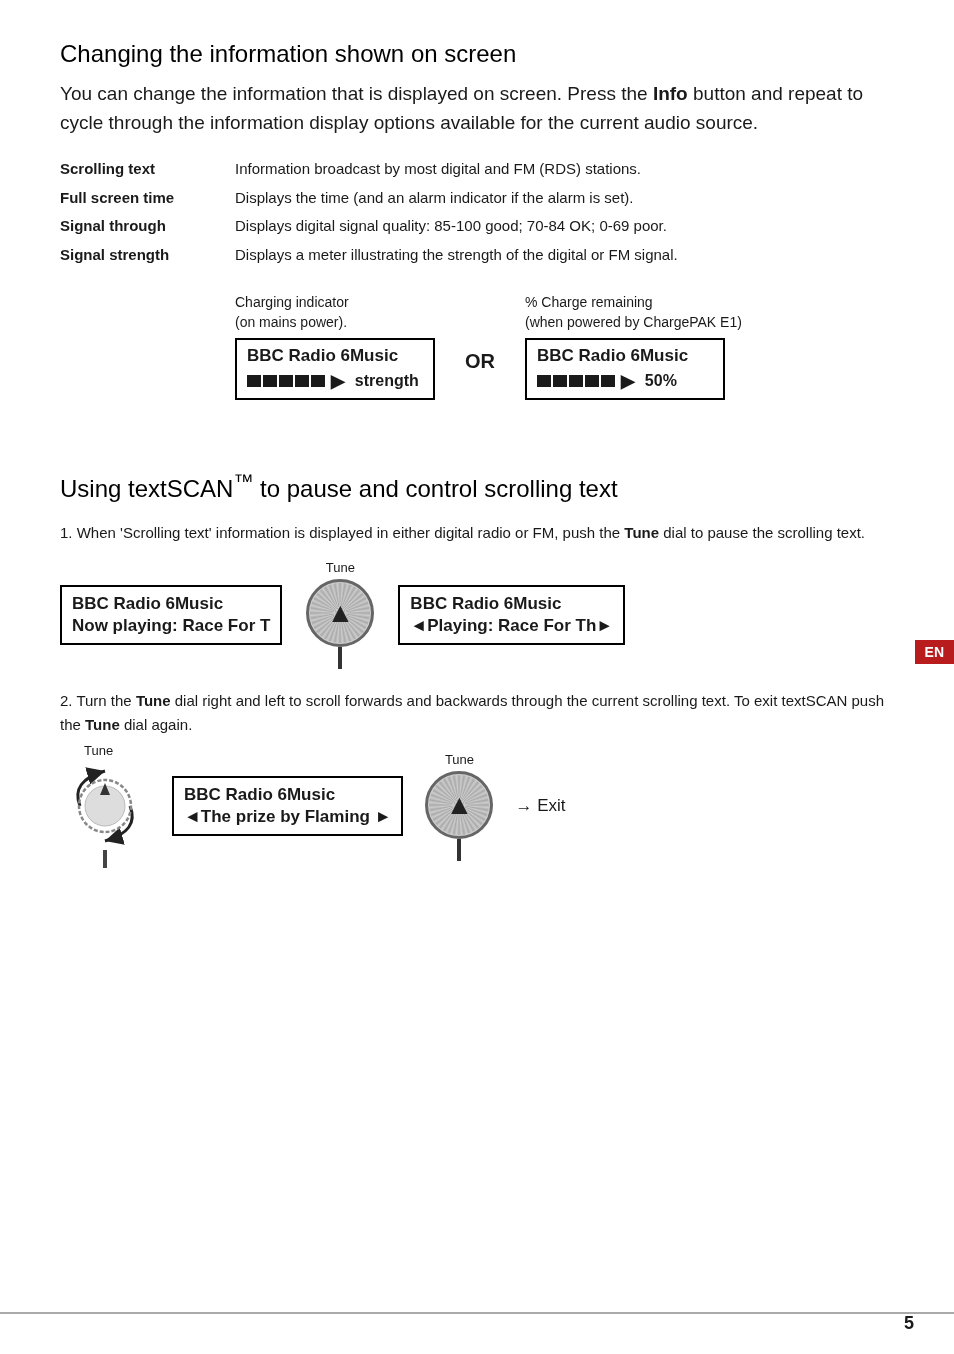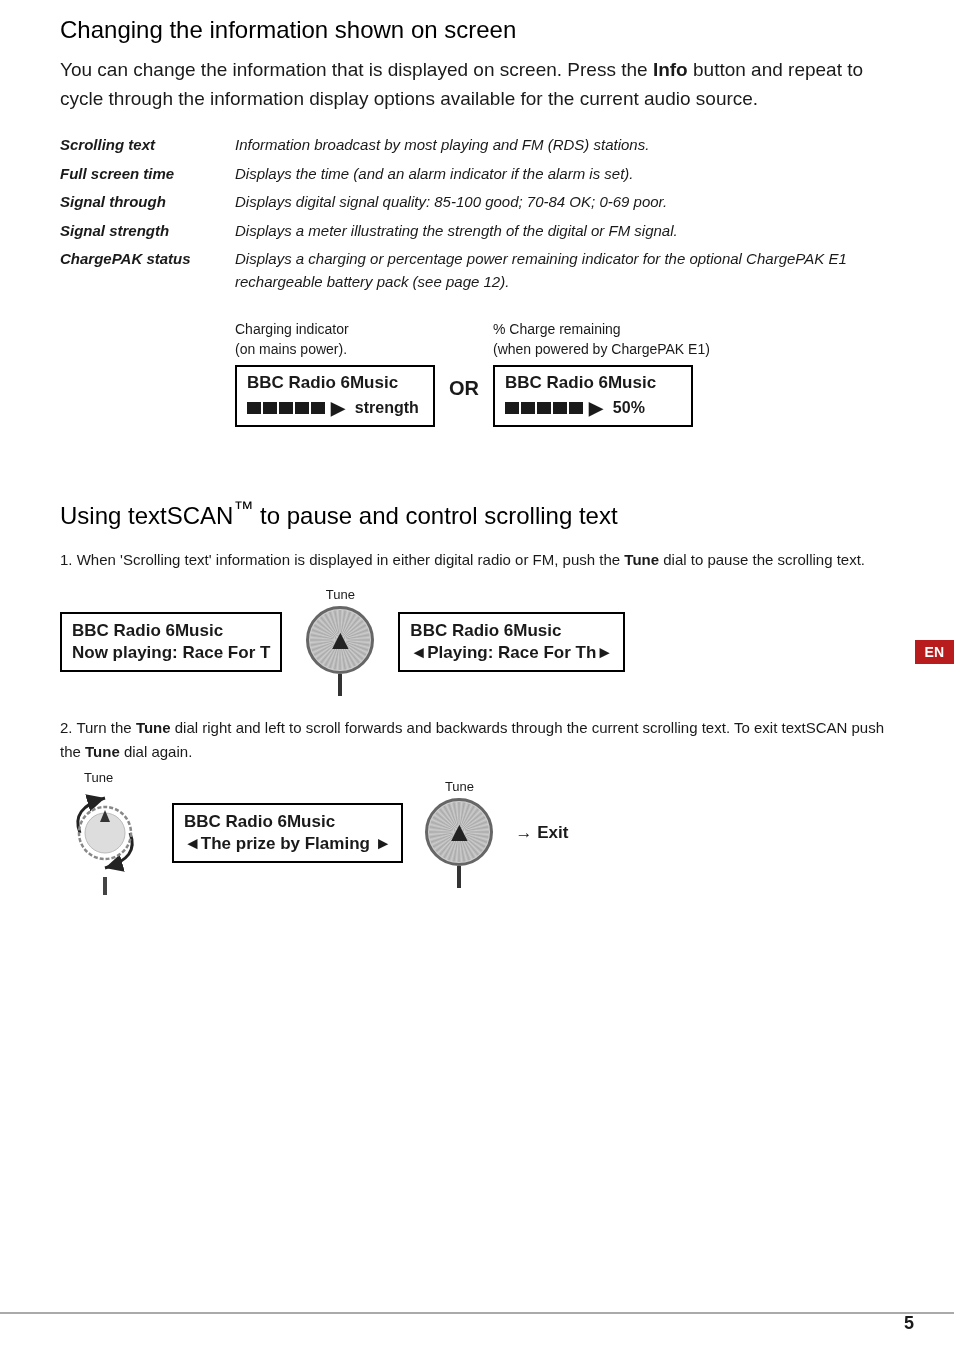--- a/index.html
+++ b/index.html
@@ -10,21 +10,21 @@
       background: #ffffff;
       font-family: Arial, Helvetica, sans-serif;
       font-size: 15px;
       color: #1a1a1a;
       position: relative;
     }
 
     .page {
       width: 954px;
       min-height: 1354px;
-      padding: 16px 60px 40px 60px;
+      padding: 40px 60px 40px 60px;
       position: relative;
     }
 
     
     .section-title {
       font-size: 24px;
       font-weight: normal;
       font-family: 'Trebuchet MS', Arial, sans-serif;
       margin-bottom: 12px;
       color: #000;
@@ -43,37 +43,36 @@
       width: 100%;
       margin-bottom: 24px;
       border-collapse: collapse;
     }
 
     .info-table td {
       vertical-align: top;
       padding: 3px 0;
       font-size: 15px;
       line-height: 1.5;
-      font-style: italic;
     }
 
     .info-table .term {
       font-weight: bold;
       width: 175px;
       padding-right: 20px;
       white-space: nowrap;
     }
 
     
     .diagrams-section {
       margin-left: 175px;
       margin-top: 18px;
       display: flex;
       align-items: flex-start;
-      gap: 14px;
+      gap: 30px;
     }
 
     .diagram-group {
       display: flex;
       flex-direction: column;
       align-items: flex-start;
     }
 
     .diagram-label {
       font-size: 14px;
@@ -213,21 +212,21 @@
     
     .scroll-diagram-row {
       display: flex;
       align-items: center;
       gap: 20px;
       margin: 16px 0;
     }
 
     .exit-text {
       font-size: 17px;
-      font-weight: bold;
+      font-weight: normal;
       color: #1a1a1a;
     }
 
     
     .page-number {
       position: absolute;
       bottom: 20px;
       right: 40px;
       font-size: 18px;
       font-weight: bold;
@@ -273,38 +272,34 @@
     <h1 class="section-title">Changing the information shown on screen</h1>
 
     <p class="intro-text">
       You can change the information that is displayed on screen. Press the <strong>Info</strong> button and repeat to cycle through the information display options available for the current audio source.
     </p>
 
     <table class="info-table">
       <tbody>
         <tr>
           <td class="term">Scrolling text</td>
-          <td>Information broadcast by most playing and FM (RDS) stations.</td>
+          <td>Information broadcast by most digital and FM (RDS) stations.</td>
         </tr>
         <tr>
           <td class="term">Full screen time</td>
           <td>Displays the time (and an alarm indicator if the alarm is set).</td>
         </tr>
         <tr>
           <td class="term">Signal through</td>
           <td>Displays digital signal quality: 85-100 good; 70-84 OK; 0-69 poor.</td>
         </tr>
         <tr>
           <td class="term">Signal strength</td>
           <td>Displays a meter illustrating the strength of the digital or FM signal.</td>
         </tr>
-        <tr>
-          <td class="term">ChargePAK status</td>
-          <td>Displays a charging or percentage power remaining indicator for the optional ChargePAK E1 rechargeable battery pack (see page 12).</td>
-        </tr>
       </tbody>
     </table>
 
     <div class="diagrams-section">
 
       <div class="diagram-group">
         <div class="diagram-label">
           <span>Charging indicator</span><br>
           <span>(on mains power).</span>
         </div>

